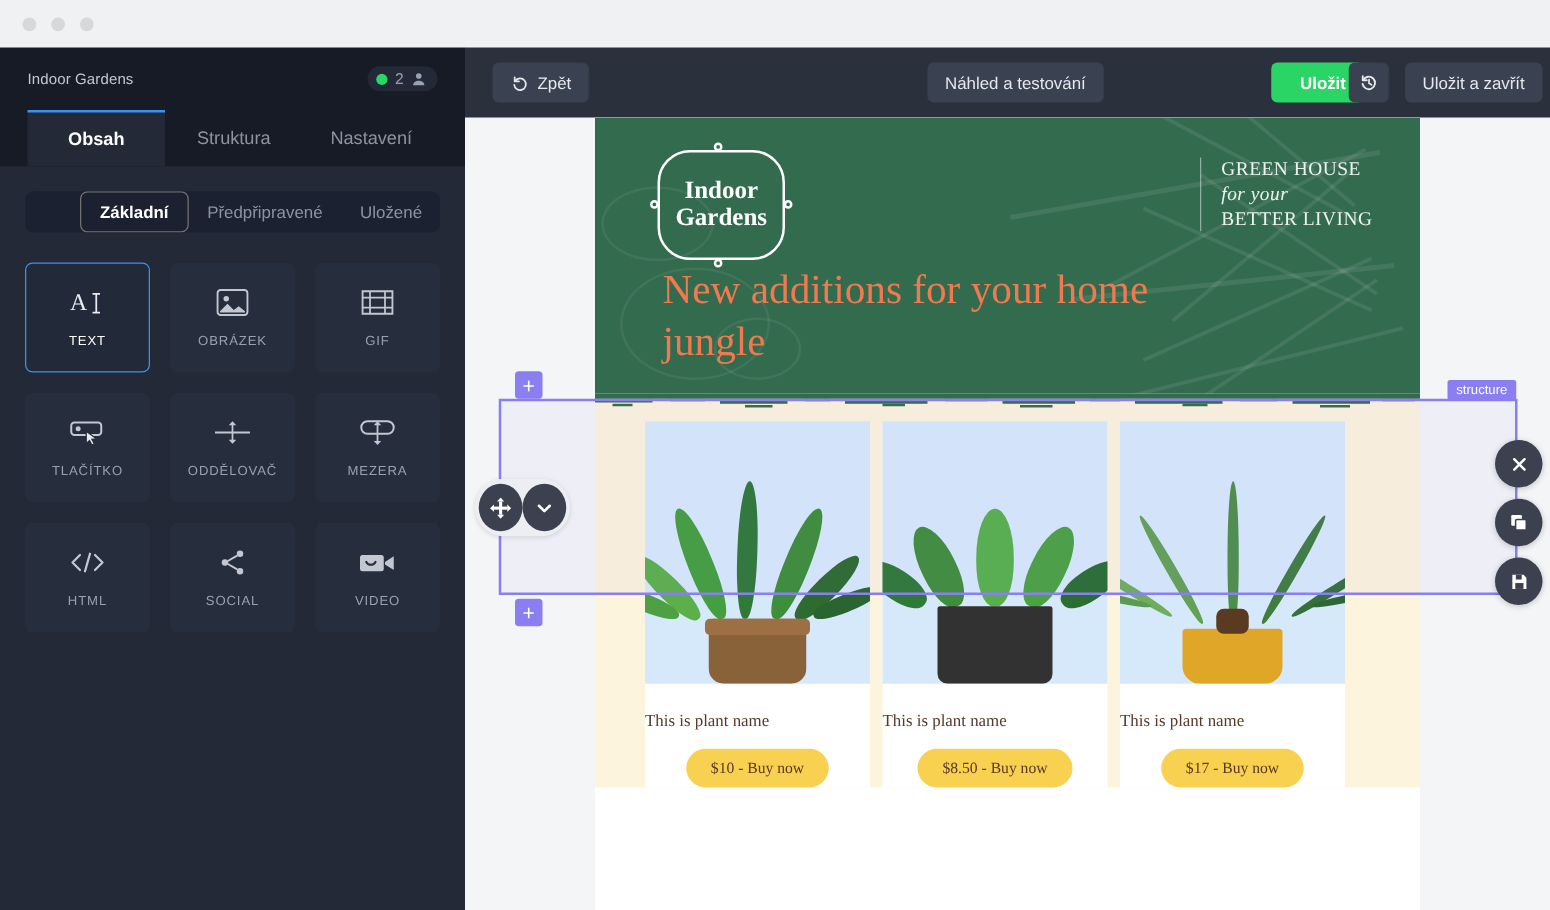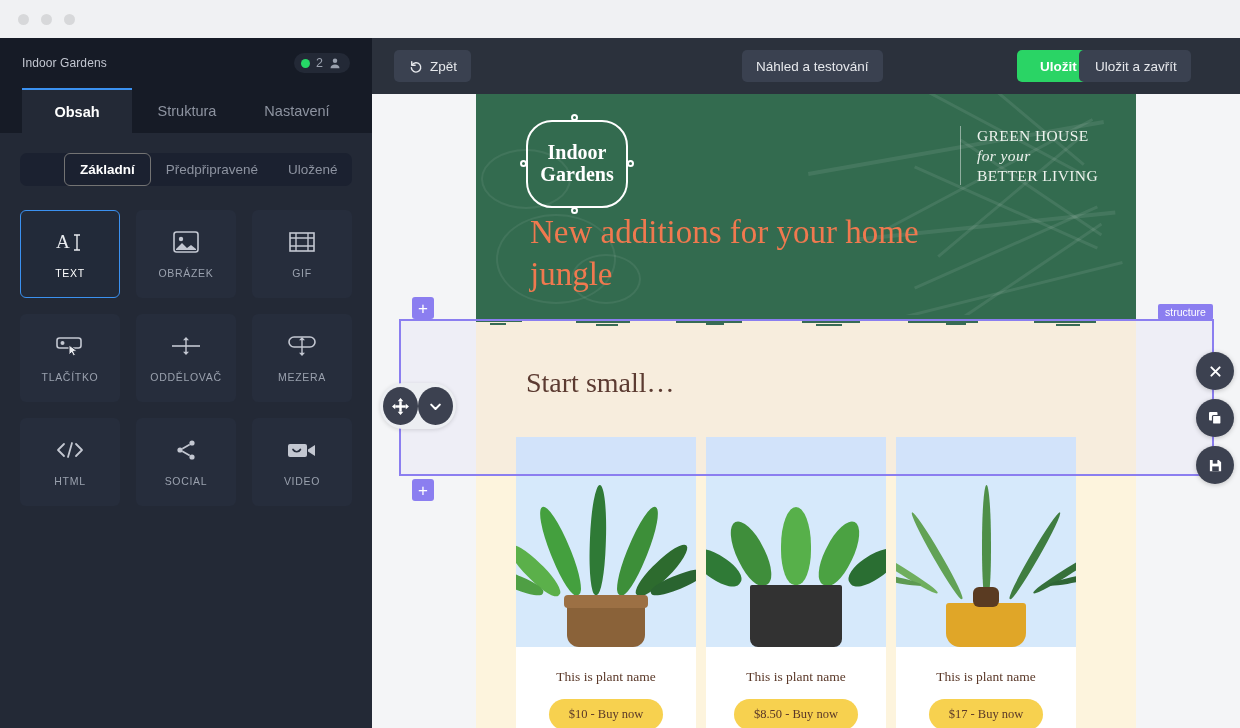--- a/index.html
+++ b/index.html
@@ -91,21 +91,21 @@
     height: 32px; padding: 0 14px; font-size: 13.5px; cursor: pointer;
     display: flex; align-items: center; gap: 7px;
     font-family: "Liberation Sans", sans-serif;
   }
   .tb-btn.primary { background: #2ad465; color: #ffffff; font-weight: bold; padding-left: 23px; }
   .tb-btn.icon-only { padding: 0; width: 32px; justify-content: center; }
   #undo-btn { position: absolute; left: 22px; }
   #preview-btn { position: absolute; left: 370px; }
   #save-btn { position: absolute; left: 645px; }
   #history-btn { position: absolute; left: 707px; }
-  #saveclose-btn { position: absolute; left: 709px; }
+  #saveclose-btn { position: absolute; left: 752px; }
 
   
   .canvas { position: absolute; left: 0; top: 56px; width: 868px; height: 634px; overflow: hidden; }
   .email {
     position: absolute; left: 104px; top: 0; width: 660px; min-height: 634px;
     background: #ffffff;
   }
 
   .banner { position: relative; width: 660px; height: 222px; background: #336b4f; overflow: hidden; }
   .leaf { position: absolute; opacity: .085; background: #ffffff; }
@@ -143,21 +143,21 @@
   .start-sec { width: 660px; height: 100px; background: #fdf4dd; }
   .start-txt {
     padding: 30px 0 0 50px; color: #5a3828;
     font-family: "Liberation Serif", serif; font-size: 28px;
   }
 
   .cards { width: 660px; background: #fdf4dd; display: flex; gap: 10px; padding: 0 40px; }
   .card { width: 180px; background: #ffffff; }
   .card-img { width: 180px; height: 210px; background: #d6e9fb; position: relative; overflow: hidden; }
   .card-name {
-    text-align: center; color: #5a3828; font-family: "Liberation Serif", serif;
+    text-align: left; color: #5a3828; font-family: "Liberation Serif", serif;
     font-size: 13.5px; padding: 22px 0 14px;
   }
   .buy {
     display: block; margin: 0 auto; background: #f7d14f; color: #5a3828;
     border: none; border-radius: 16px; padding: 8px 20px; font-size: 12.5px;
     font-family: "Liberation Serif", serif; cursor: pointer; white-space: nowrap;
   }
 
   
   .pot { position: absolute; left: 50%; transform: translateX(-50%); bottom: 0; }
@@ -446,23 +446,20 @@
           <div class="g" style="left:558px;top:5px;width:62px;height:3px"></div>
           <div class="g" style="left:630px;top:4px;width:26px;height:2px"></div>
           <div class="g" style="left:14px;top:8px;width:16px;height:2px"></div>
           <div class="g" style="left:120px;top:9px;width:22px;height:2px"></div>
           <div class="g" style="left:230px;top:8px;width:18px;height:2px"></div>
           <div class="g" style="left:340px;top:9px;width:26px;height:2px"></div>
           <div class="g" style="left:470px;top:8px;width:20px;height:2px"></div>
           <div class="g" style="left:580px;top:9px;width:24px;height:2px"></div>
         </div>
 
-        <div class="start-sec">
-          <div class="start-txt">Start small…</div>
-        </div>
 
         <div class="cards">
 
           <div class="card">
             <div class="card-img">
               <div class="blade" style="width:16px;height:110px;left:72px;bottom:52px;background:#2f7a36;transform:rotate(2deg)"></div>
               <div class="blade" style="width:20px;height:95px;left:52px;bottom:52px;background:#44a03e;transform:rotate(-22deg)"></div>
               <div class="blade" style="width:20px;height:95px;left:94px;bottom:52px;background:#3d8f39;transform:rotate(22deg)"></div>
               <div class="blade" style="width:18px;height:70px;left:34px;bottom:52px;background:#5bb04a;transform:rotate(-45deg)"></div>
               <div class="blade" style="width:18px;height:70px;left:112px;bottom:52px;background:#2d6b2e;transform:rotate(45deg)"></div>

